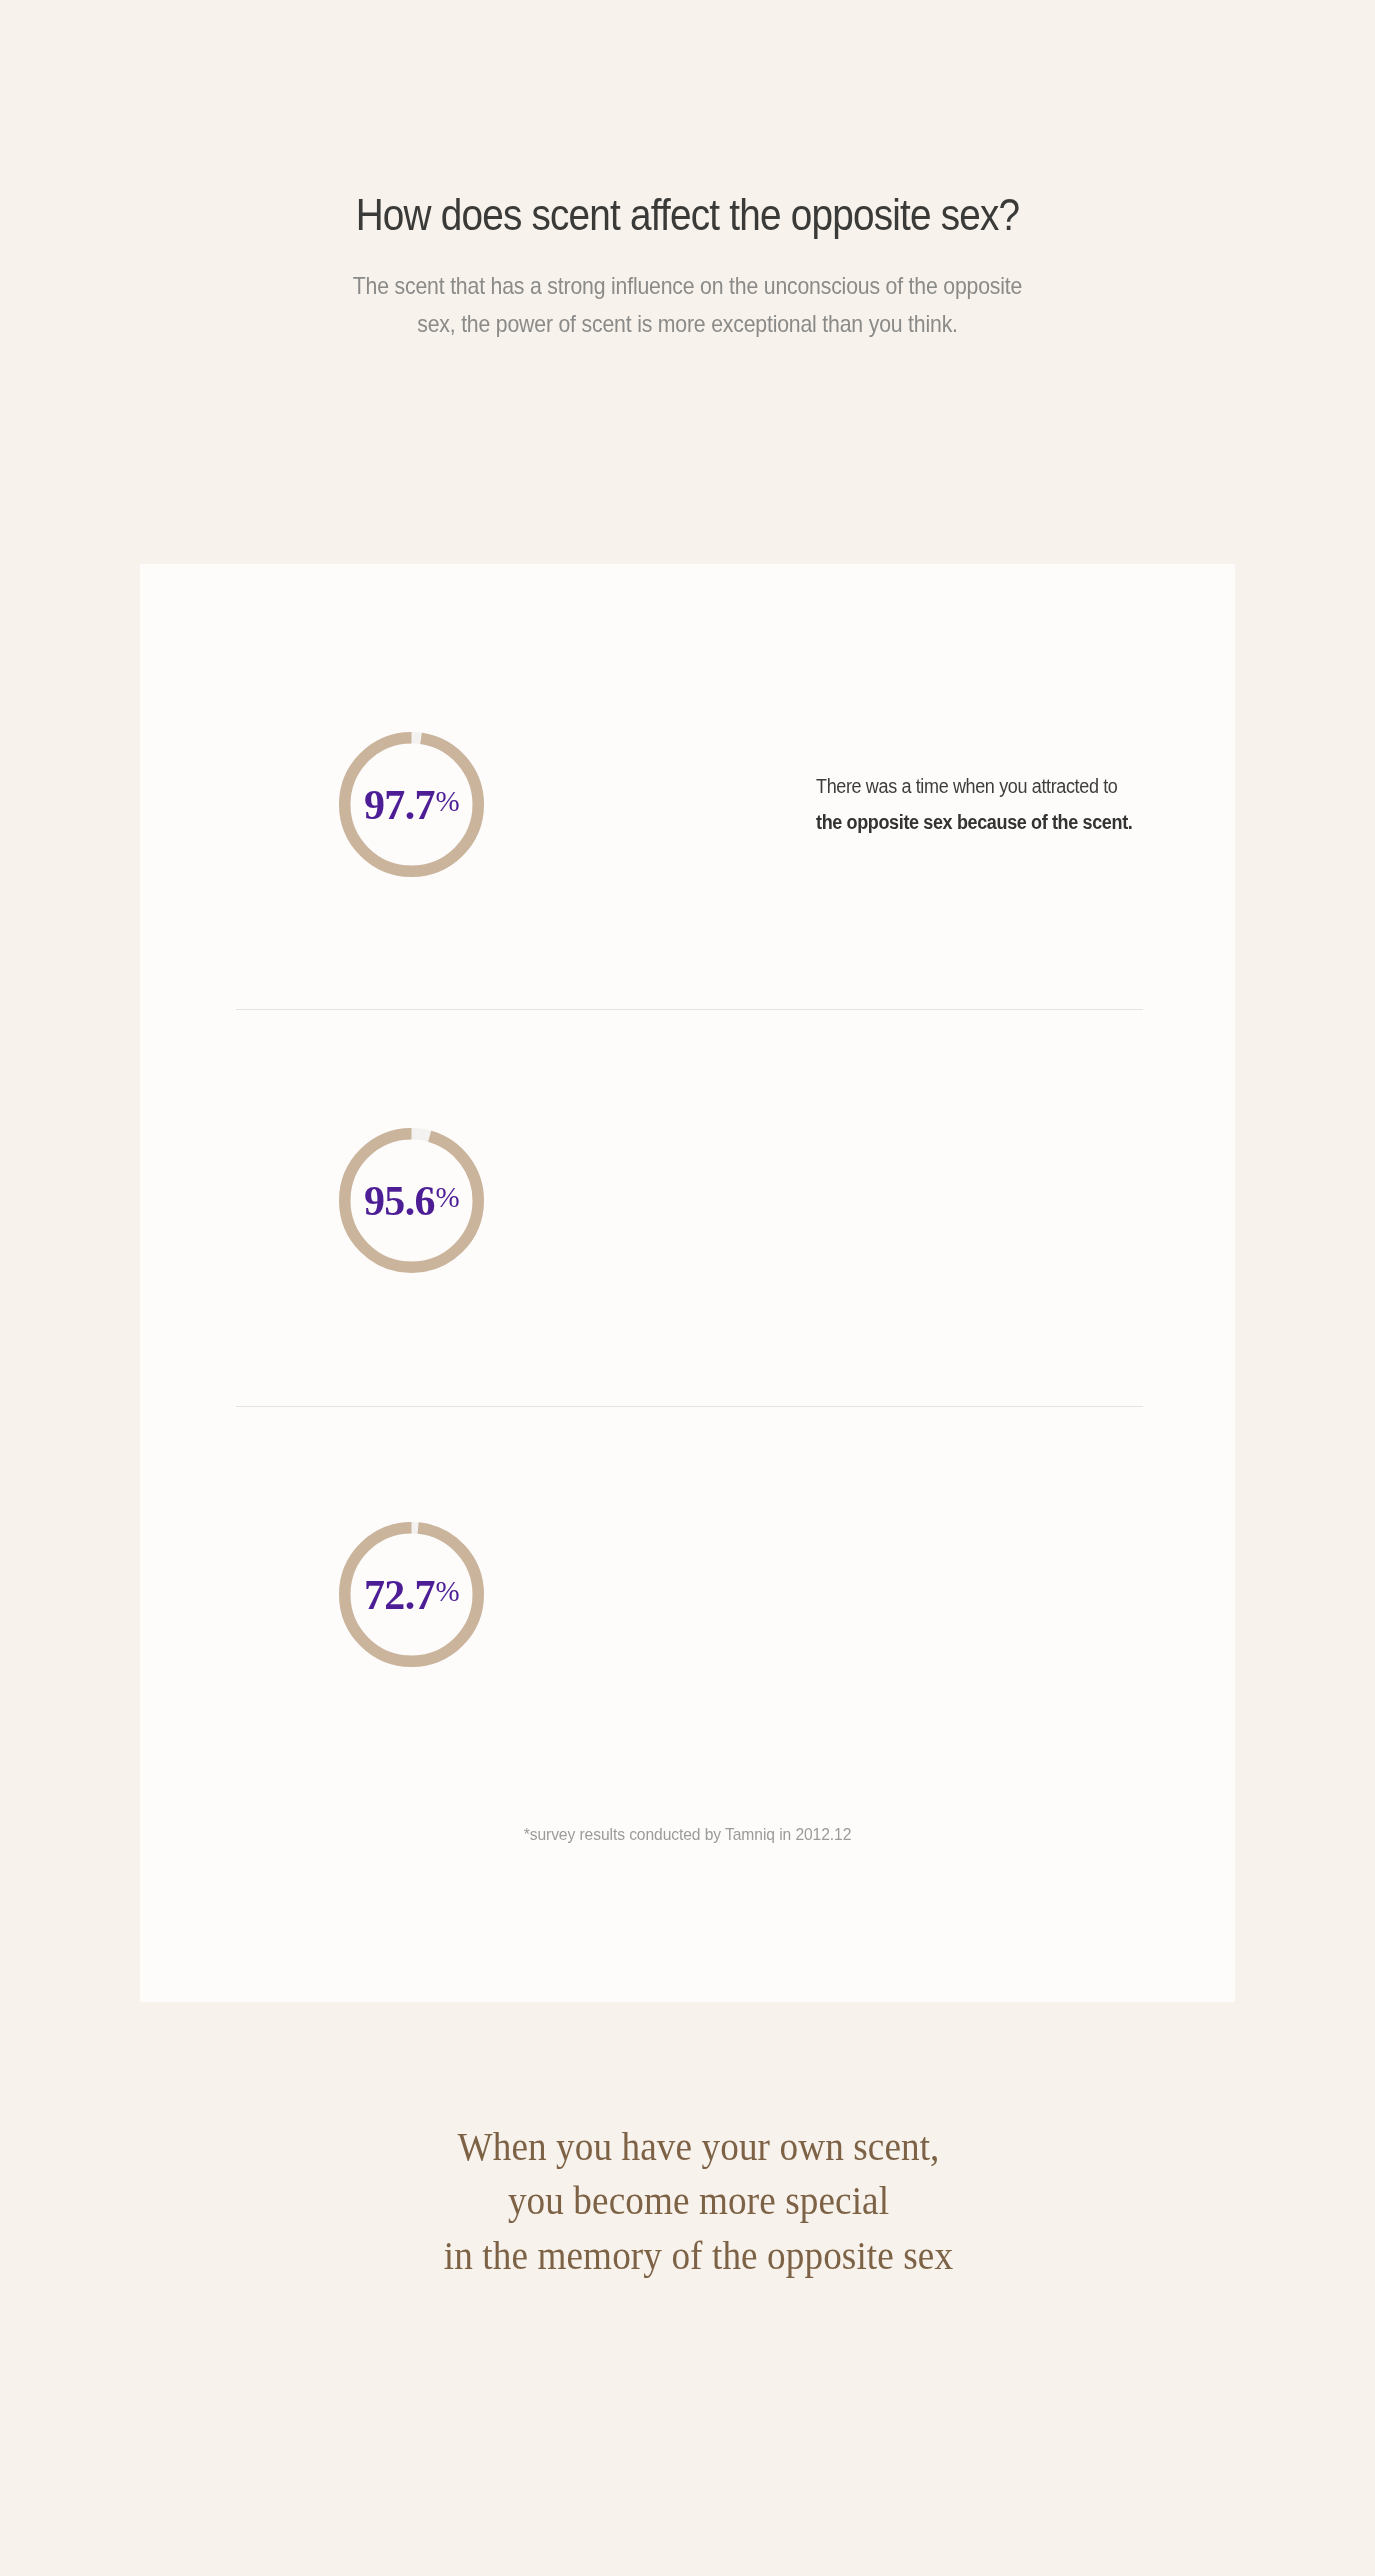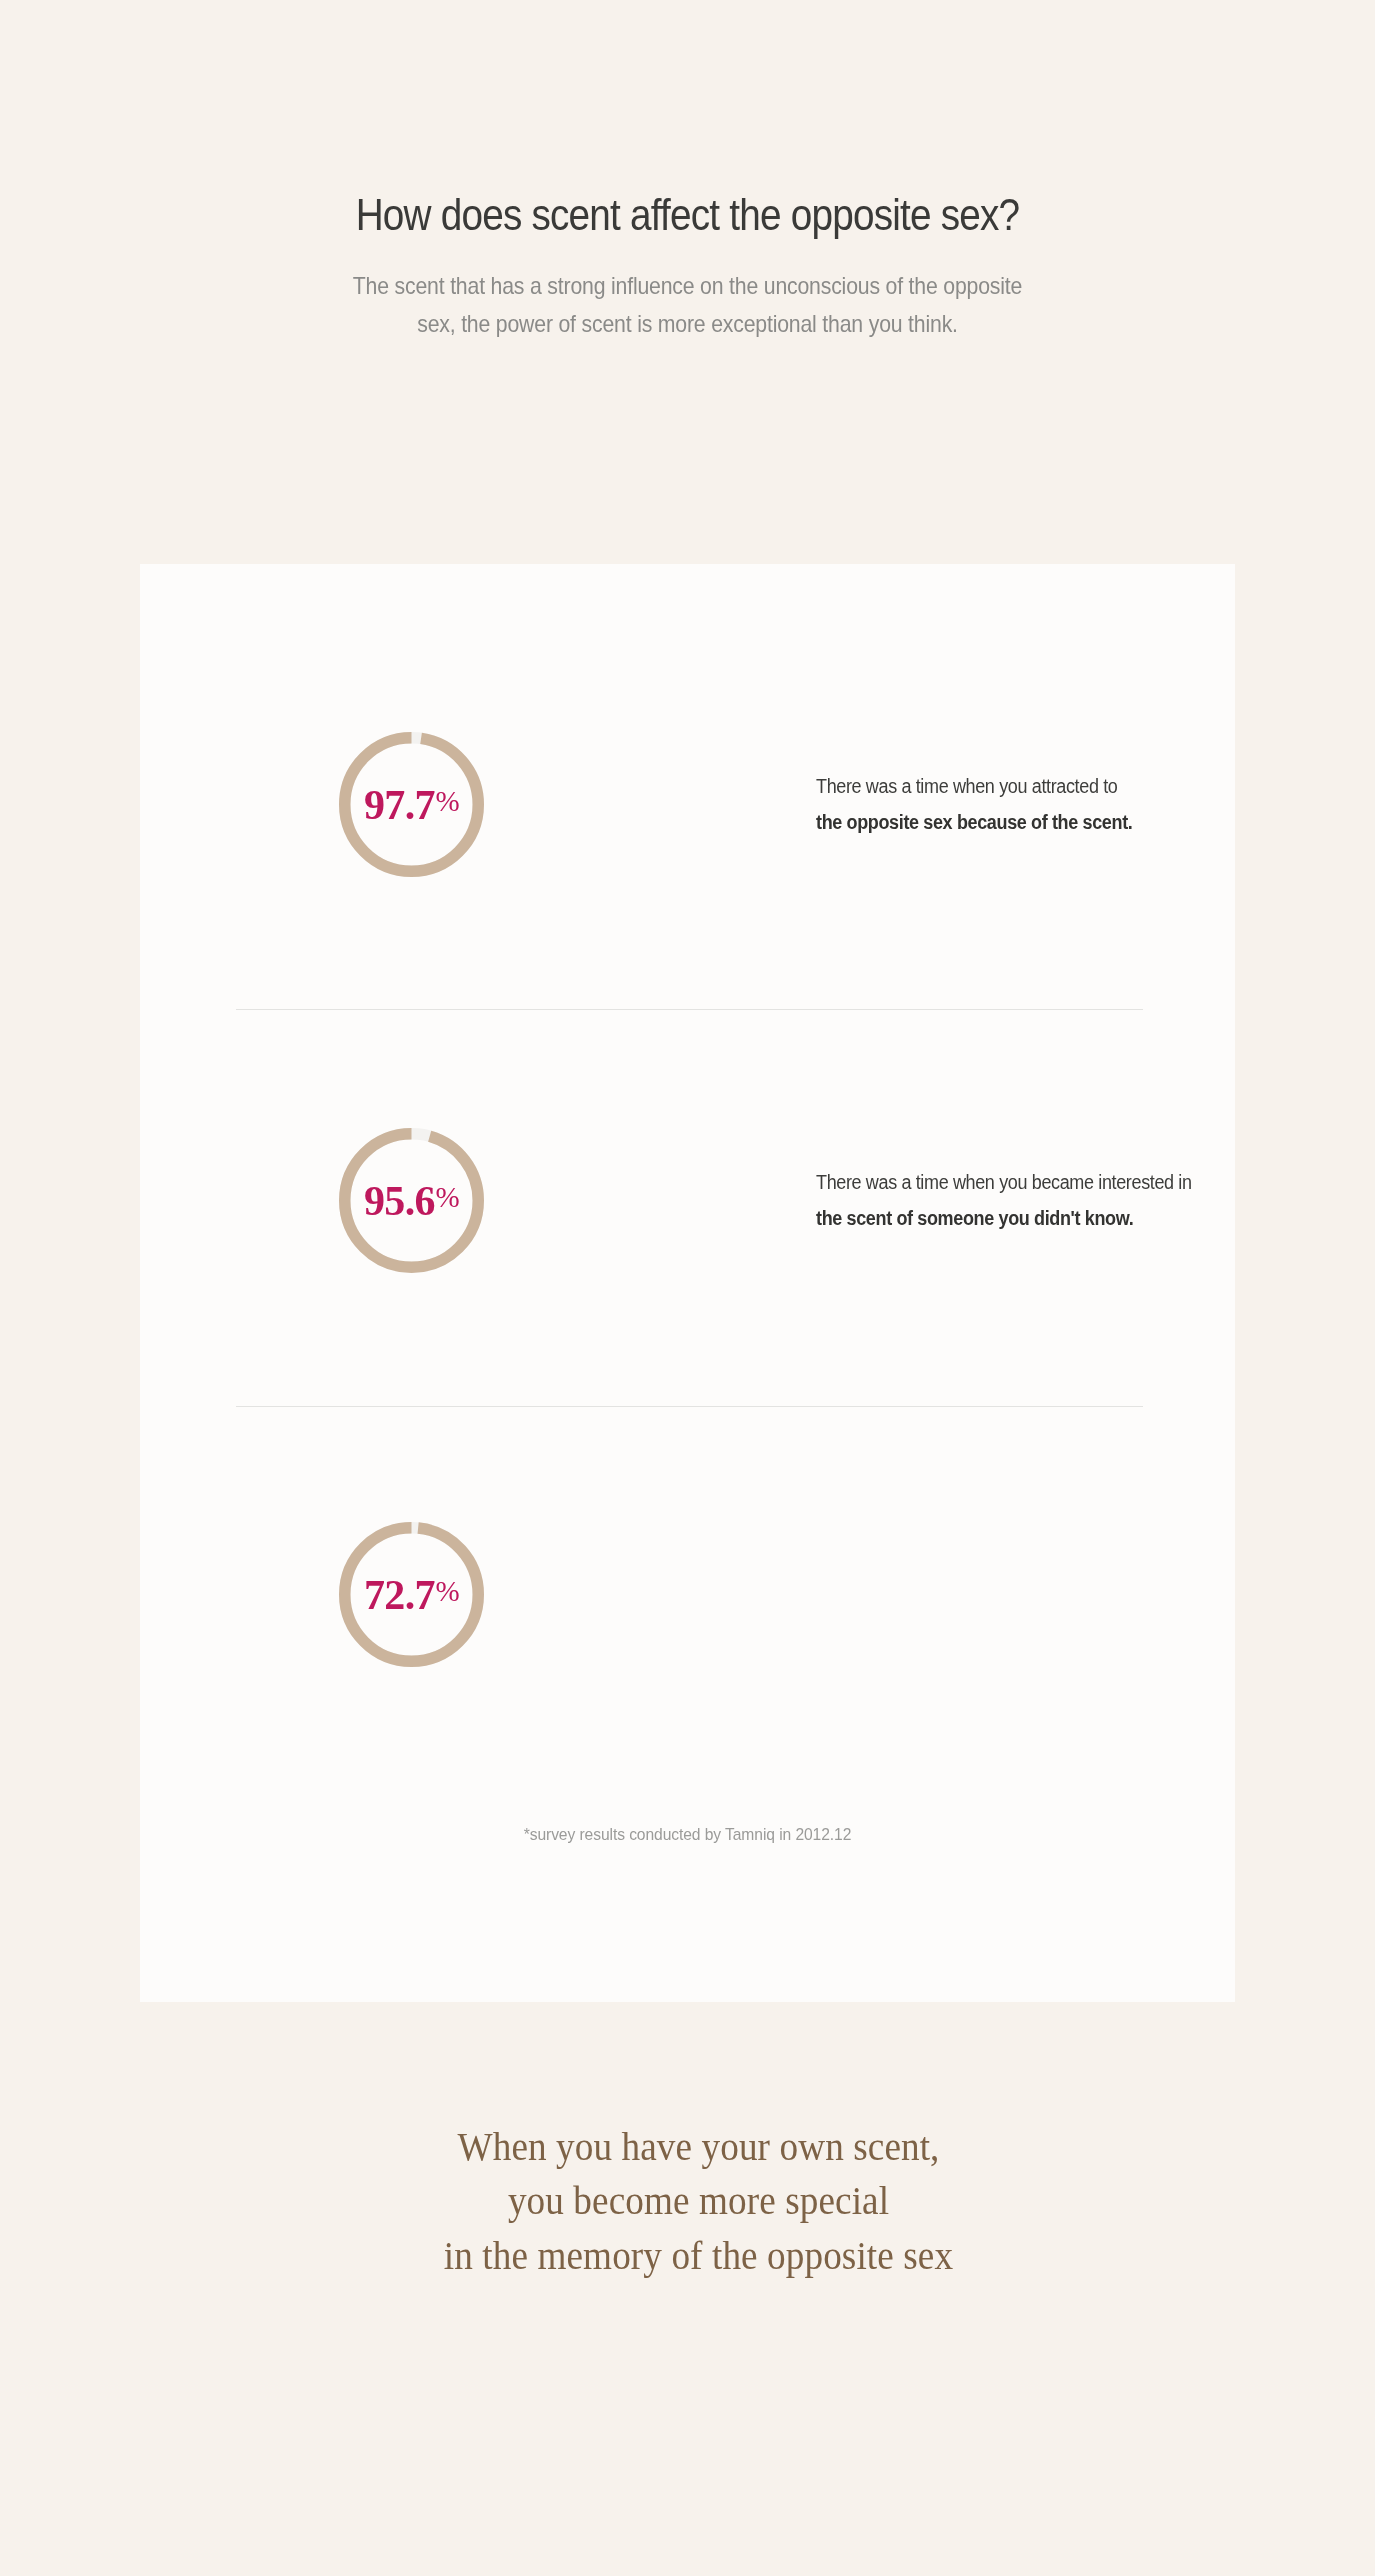--- a/index.html
+++ b/index.html
@@ -111,21 +111,21 @@
     left: 0;
     top: 0;
     width: 145px;
     height: 145px;
     display: flex;
     align-items: center;
     justify-content: center;
     font-family: "Liberation Serif", serif;
     font-size: 42px;
     font-weight: 700;
-    color: #be185d;
+    color: #4c1d95;
     letter-spacing: -0.7px;
   }
   .donut-value .pct-sign {
     font-size: 29px;
     font-weight: 400;
     margin-left: 0.7px;
     position: relative;
     top: -2.9px;
   }
 
@@ -239,24 +239,20 @@
           <svg viewBox="0 0 202 202" aria-hidden="true">
             <circle cx="101" cy="101" r="93" fill="none" stroke="#f3f2f0" stroke-width="16"></circle>
             <circle class="donut-arc" cx="101" cy="101" r="93" fill="none" stroke="#cbb49c" stroke-width="16" stroke-dasharray="558.6254392907226 25.710794276978888" stroke-dashoffset="-25.710794276978888"></circle>
           </svg>
           <div class="donut-value">
             <span>95.6</span>
               <span class="pct-sign">%</span>
           </div>
         </div>
       </div>
-      <div class="stat-text">
-        <div class="stat-line-light">There was a time when you became interested in</div>
-        <div class="stat-line-bold">the scent of someone you didn't know.</div>
-      </div>
     </div>
 
     <div class="divider divider-1"></div>
 
     <div class="stat-row stat-row-2">
       <div class="donut-wrap">
         <div class="donut">
           <svg viewBox="0 0 202 202" aria-hidden="true">
             <circle cx="101" cy="101" r="93" fill="none" stroke="#f3f2f0" stroke-width="16"></circle>
             <circle class="donut-arc" cx="101" cy="101" r="93" fill="none" stroke="#cbb49c" stroke-width="16" stroke-dasharray="574.9868538306183 9.349379737083167" stroke-dashoffset="-9.349379737083167"></circle>

